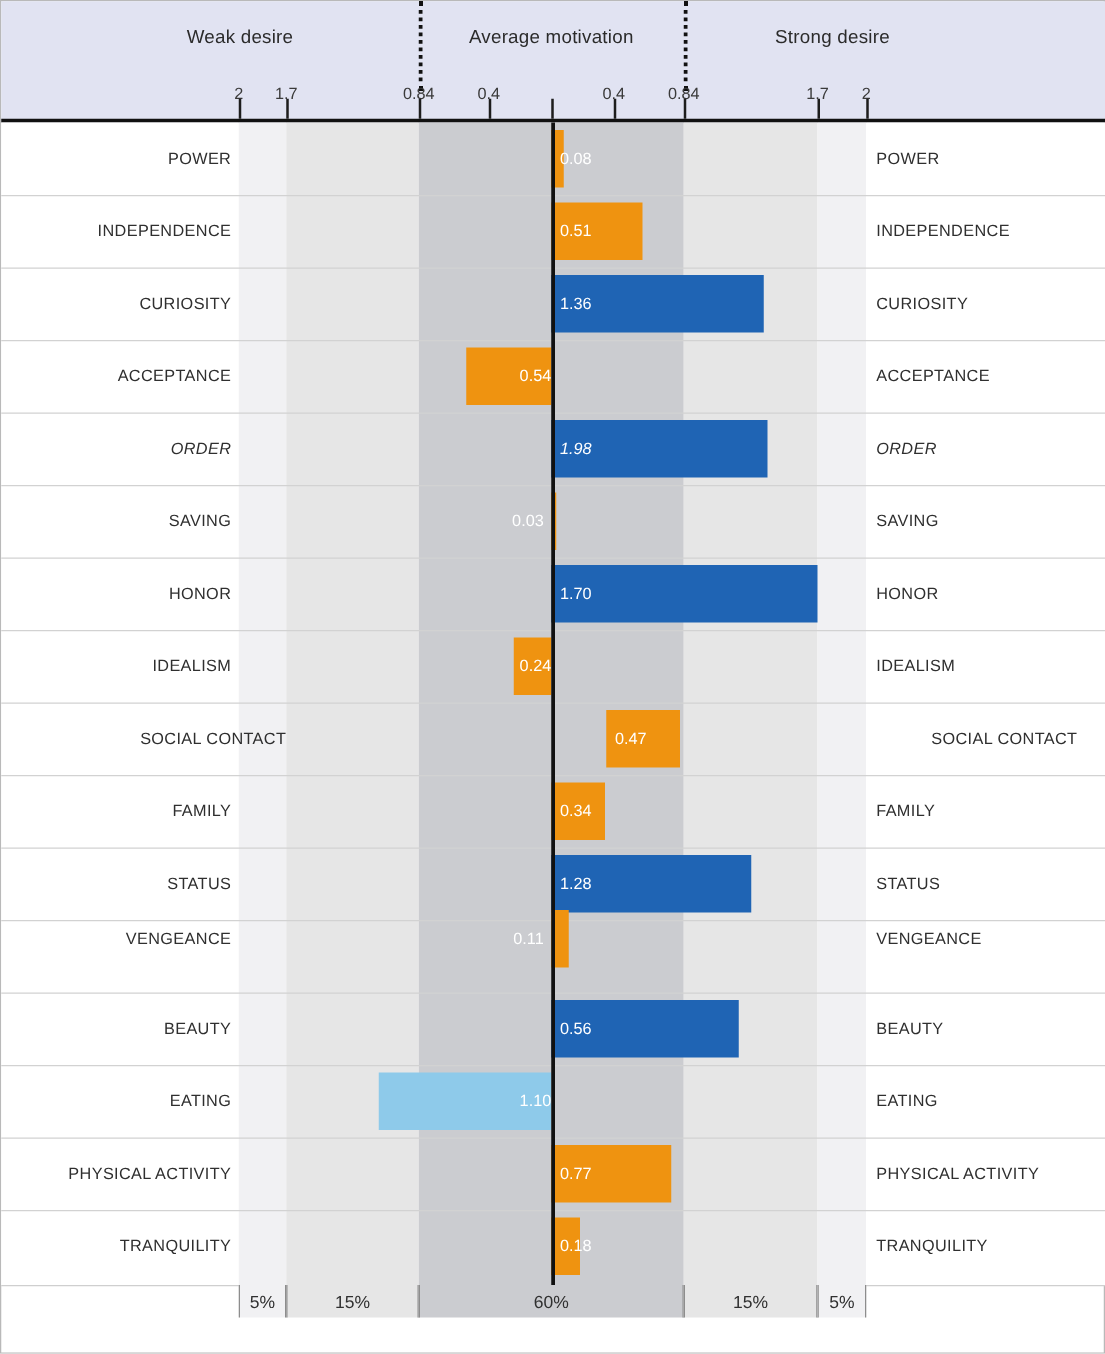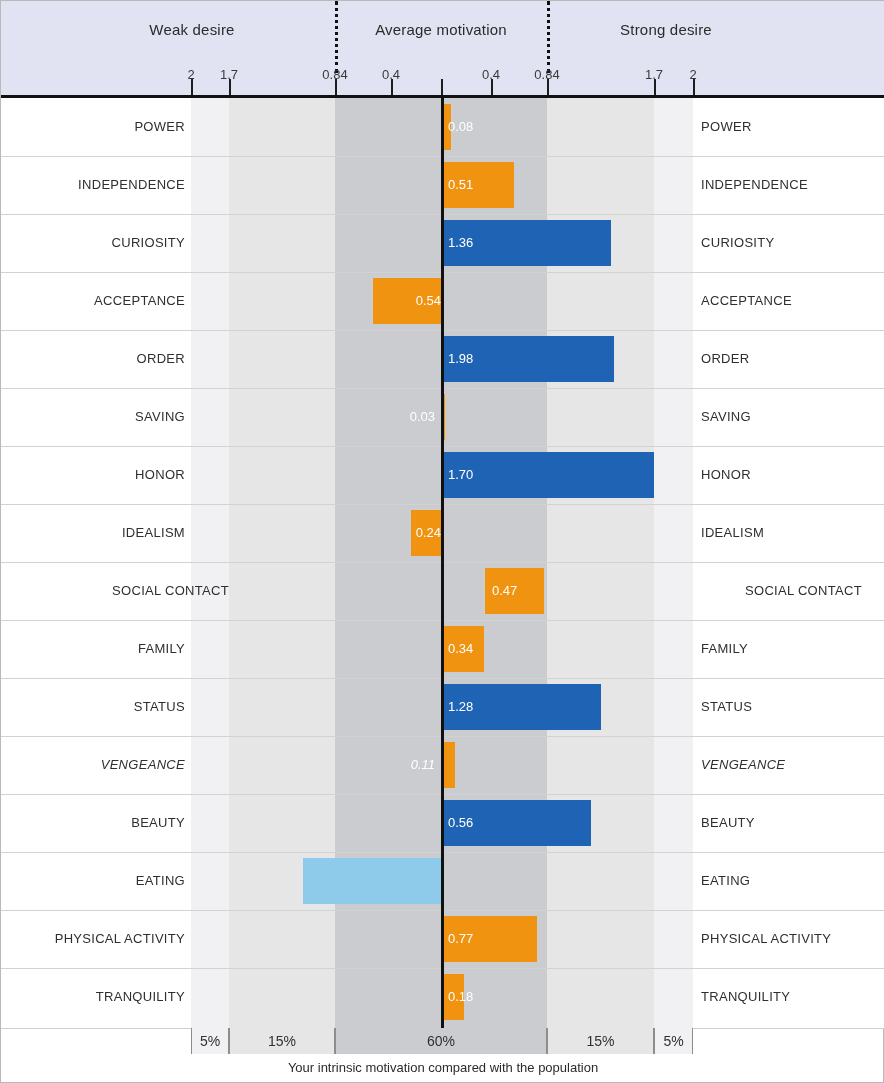--- a/index.html
+++ b/index.html
@@ -187,21 +187,21 @@
           <div class="rowlabel right" style="width: 180px;">CURIOSITY</div>
           <div class="bar blue" style="left: 440px; width: 170px;"></div>
           <div class="barval in-right" style="left: 440px;">1.36</div>
         </div>
         <div class="row" style="top: 174px;">
           <div class="rowlabel left" style="width: 520px;">ACCEPTANCE</div>
           <div class="rowlabel right" style="width: 180px;">ACCEPTANCE</div>
           <div class="bar orange" style="left: 372px; width: 68px;"></div>
           <div class="barval in-left" style="left: 372px; width: 68px;">0.54</div>
         </div>
-        <div class="row" style="top: 232px;">
+        <div class="row" style="top: 232px; font-style: italic;">
           <div class="rowlabel left" style="width: 520px;">ORDER</div>
           <div class="rowlabel right" style="width: 180px;">ORDER</div>
           <div class="bar blue" style="left: 440px; width: 173px;"></div>
           <div class="barval in-right" style="left: 440px;">1.98</div>
         </div>
         <div class="row" style="top: 290px;">
           <div class="rowlabel left" style="width: 520px;">SAVING</div>
           <div class="rowlabel right" style="width: 180px;">SAVING</div>
           <div class="bar orange" style="left: 440px; width: 4px;"></div>
           <div class="barval in-left" style="left: 360px; width: 74px; text-align: right;">0.03</div>
@@ -229,36 +229,37 @@
           <div class="rowlabel right" style="width: 180px;">FAMILY</div>
           <div class="bar orange" style="left: 440px; width: 43px;"></div>
           <div class="barval in-right" style="left: 440px;">0.34</div>
         </div>
         <div class="row" style="top: 580px;">
           <div class="rowlabel left" style="width: 520px;">STATUS</div>
           <div class="rowlabel right" style="width: 180px;">STATUS</div>
           <div class="bar blue" style="left: 440px; width: 160px;"></div>
           <div class="barval in-right" style="left: 440px;">1.28</div>
         </div>
-        <div class="row" style="top: 638px; font-style: italic;">
+        <div class="row" style="top: 624px;">
           <div class="rowlabel left" style="width: 520px;">VENGEANCE</div>
           <div class="rowlabel right" style="width: 180px;">VENGEANCE</div>
           <div class="bar orange" style="left: 440px; width: 14px;"></div>
           <div class="barval in-left" style="left: 360px; width: 74px;">0.11</div>
         </div>
         <div class="row" style="top: 696px;">
           <div class="rowlabel left" style="width: 520px;">BEAUTY</div>
           <div class="rowlabel right" style="width: 180px;">BEAUTY</div>
           <div class="bar blue" style="left: 440px; width: 150px;"></div>
           <div class="barval in-right" style="left: 440px;">0.56</div>
         </div>
         <div class="row" style="top: 754px;">
           <div class="rowlabel left" style="width: 520px;">EATING</div>
           <div class="rowlabel right" style="width: 180px;">EATING</div>
           <div class="bar lightblue" style="left: 302px; width: 138px;"></div>
+          <div class="barval in-left" style="left: 302px; width: 138px;">1.10</div>
         </div>
         <div class="row" style="top: 812px;">
           <div class="rowlabel left" style="width: 520px;">PHYSICAL ACTIVITY</div>
           <div class="rowlabel right" style="width: 180px;">PHYSICAL ACTIVITY</div>
           <div class="bar orange" style="left: 440px; width: 96px;"></div>
           <div class="barval in-right" style="left: 440px;">0.77</div>
         </div>
         <div class="row" style="top: 870px;">
           <div class="rowlabel left" style="width: 520px;">TRANQUILITY</div>
           <div class="rowlabel right" style="width: 180px;">TRANQUILITY</div>
@@ -271,16 +272,15 @@
 
   <div class="footer">
     <div class="pct-top-rule"></div>
     <div>
         <div class="pctband" style="left: 190px; width: 38px; background: rgb(241, 241, 243);">5%</div>
         <div class="pctband" style="left: 228px; width: 106px; background: rgb(230, 230, 230);">15%</div>
         <div class="pctband" style="left: 334px; width: 212px; background: rgb(203, 204, 208);">60%</div>
         <div class="pctband" style="left: 546px; width: 107px; background: rgb(230, 230, 230);">15%</div>
         <div class="pctband" style="left: 653px; width: 39px; background: rgb(241, 241, 243);">5%</div>
       </div>
-    <div class="caption">Your intrinsic motivation compared with the population</div>
   </div>
 
 </div>
 
 </body></html>

